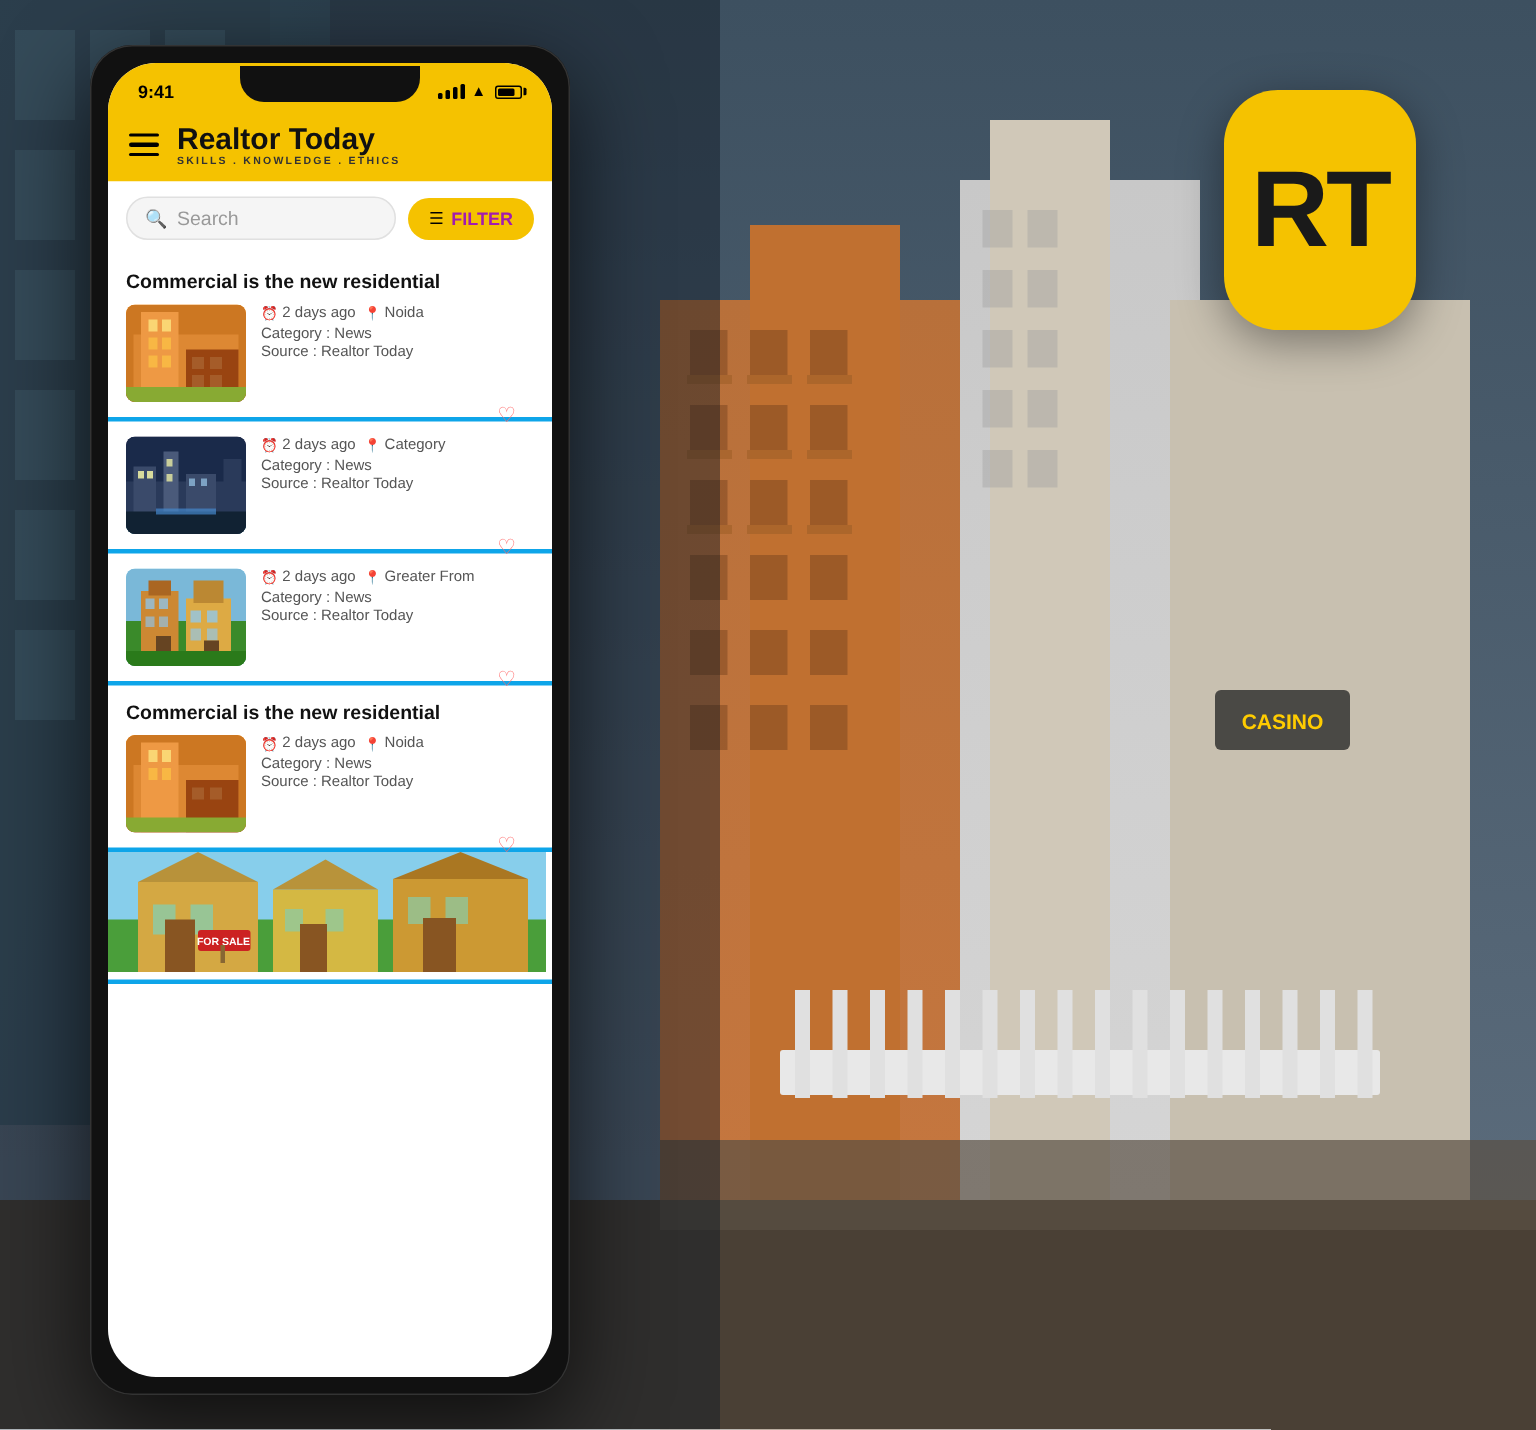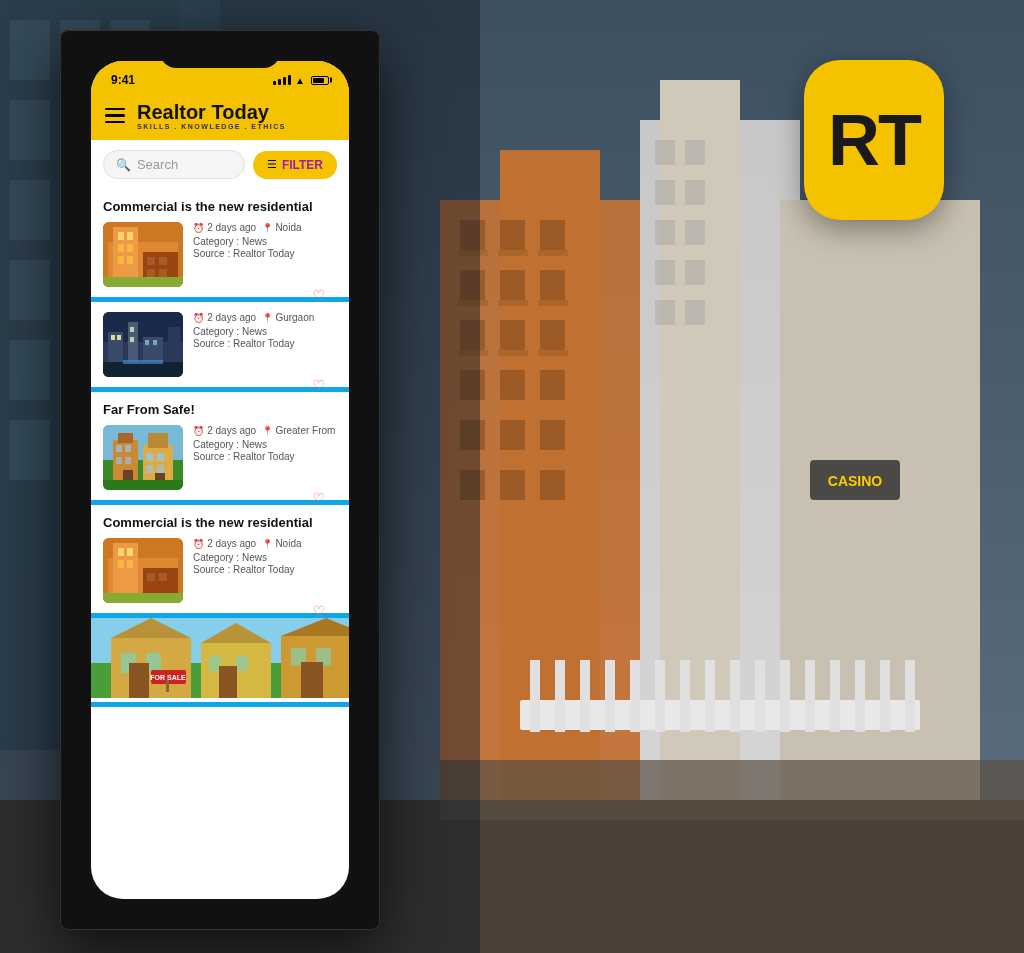--- a/index.html
+++ b/index.html
@@ -18,21 +18,21 @@
       inset: 0;
       background: linear-gradient(135deg, #4a6070 0%, #5a7080 30%, #6a8090 50%, #7a8a90 70%, #8a9aa0 100%);
       z-index: 0;
     }
 
     
     .app-icon {
       position: absolute;
       top: 60px;
       right: 80px;
-      width: 140px;
+      width: 128px;
       height: 160px;
       background: #F5C200;
       border-radius: 36px;
       display: flex;
       align-items: center;
       justify-content: center;
       box-shadow: 0 8px 30px rgba(0,0,0,0.4);
       z-index: 10;
     }
 
@@ -48,22 +48,22 @@
       position: absolute;
       left: 60px;
       top: 30px;
       z-index: 10;
     }
 
     .phone {
       width: 320px;
       height: 900px;
       background: #111;
-      border-radius: 8px;
-      padding: 31px;
+      border-radius: 28px;
+      padding: 12px;
       box-shadow: 0 20px 60px rgba(0,0,0,0.7), inset 0 0 0 1px #333;
       position: relative;
     }
 
     .phone-notch {
       position: absolute;
       top: 14px;
       left: 50%;
       transform: translateX(-50%);
       width: 120px;
@@ -249,21 +249,21 @@
       color: #a21caf;
     }
 
     
     .news-list {
       overflow-y: auto;
       background: #fff;
     }
 
     .news-item {
-      border-bottom: 5px solid #0ea5e9;
+      border-bottom: 3px solid #0ea5e9;
       padding: 10px 12px;
     }
 
     .news-title {
       font-size: 13px;
       font-weight: 700;
       color: #111;
       margin-bottom: 8px;
     }
 
@@ -621,33 +621,32 @@
                 </div>
               </div>
               <div class="news-meta">
                 <div class="news-time-loc">
                   <span class="time-badge">
                     <span class="clock-icon">⏰</span>
                     <span>2 days ago</span>
                   </span>
                   <span class="loc-badge">
                     <span class="pin-icon">📍</span>
-                    <span>Gurgaon</span>
+                    <span>Category</span>
                   </span>
                 </div>
                 <div class="news-category">Category : News</div>
                 <div class="news-source">Source : Realtor Today</div>
               </div>
             </div>
             <span class="heart-btn">♡</span>
           </div>
         </div>
 
         <div class="news-item">
-          <div class="news-title">Far From Safe!</div>
           <div class="news-body-wrap">
             <div class="news-body">
               <div class="news-thumb">
                 <div class="thumb-green">
                   <svg width="80" height="65" viewBox="0 0 80 65">
                     <rect width="80" height="65" fill="#7ab8d8"></rect>
                     <rect x="0" y="35" width="80" height="30" fill="#3a8a2a"></rect>
                     <rect x="10" y="15" width="25" height="50" fill="#cc8833"></rect>
                     <rect x="15" y="8" width="15" height="10" fill="#aa6622"></rect>
                     <rect x="40" y="20" width="30" height="45" fill="#ddaa44"></rect>

